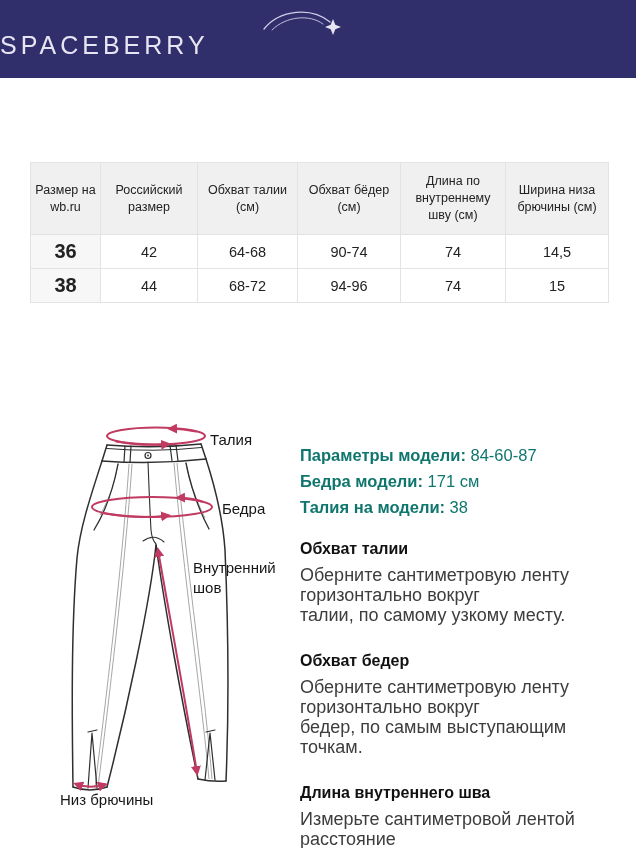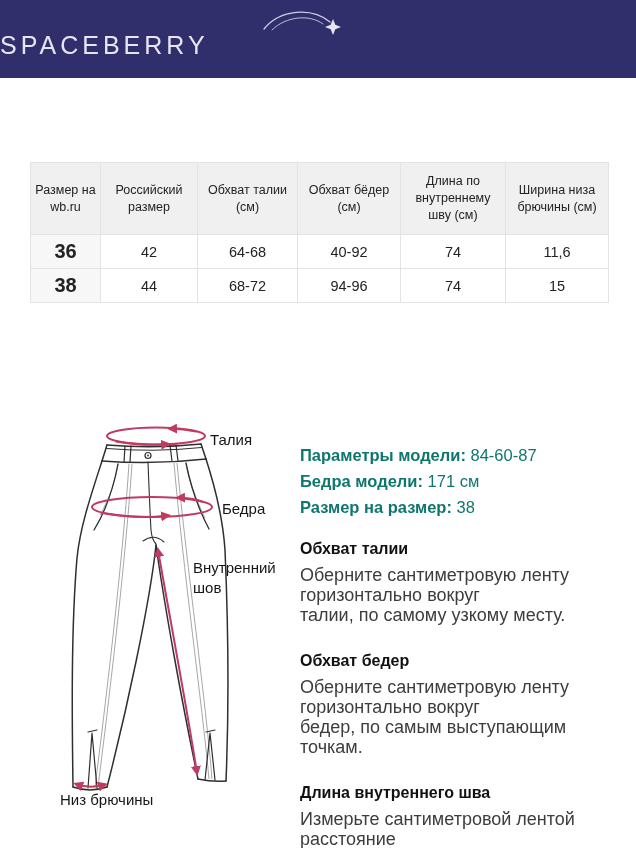--- a/index.html
+++ b/index.html
@@ -78,23 +78,23 @@
           <th>Обхват бёдер (см)</th>
           <th>Длина по внутреннему шву (см)</th>
           <th>Ширина низа брючины (см)</th>
         </tr>
     </thead>
     <tbody id="table-body">
         <tr>
           <td class="col-size">36</td>
           <td>42</td>
           <td>64-68</td>
-          <td>40-92</td>
+          <td>90-74</td>
           <td>74</td>
-          <td>11,6</td>
+          <td>14,5</td>
         </tr>
         <tr>
           <td class="col-size">38</td>
           <td>44</td>
           <td>68-72</td>
           <td>94-96</td>
           <td>74</td>
           <td>15</td>
         </tr>
       </tbody>
@@ -155,21 +155,21 @@
     <div class="dg-label lbl-waist">Талия</div>
     <div class="dg-label lbl-hips">Бедра</div>
     <div class="dg-label lbl-inseam">Внутренний шов</div>
     <div class="dg-label lbl-hem">Низ брючины</div>
   </div>
 
   <div class="info-col">
     <div id="model-info" class="model-info">
         <div class="model-line"><span class="model-label">Параметры модели:</span><span class="model-value"> 84-60-87</span></div>
         <div class="model-line"><span class="model-label">Бедра модели:</span><span class="model-value"> 171 см</span></div>
-        <div class="model-line"><span class="model-label">Размер на размер:</span><span class="model-value"> 38</span></div>
+        <div class="model-line"><span class="model-label">Талия на модели:</span><span class="model-value"> 38</span></div>
       </div>
     <div id="measure-guide" class="measure-guide">
         <div class="guide-section">
           <h3 class="guide-title">Обхват талии</h3>
           <p class="guide-text">Оберните сантиметровую ленту горизонтально вокруг
 талии, по самому узкому месту.</p>
         </div>
         <div class="guide-section">
           <h3 class="guide-title">Обхват бедер</h3>
           <p class="guide-text">Оберните сантиметровую ленту горизонтально вокруг

